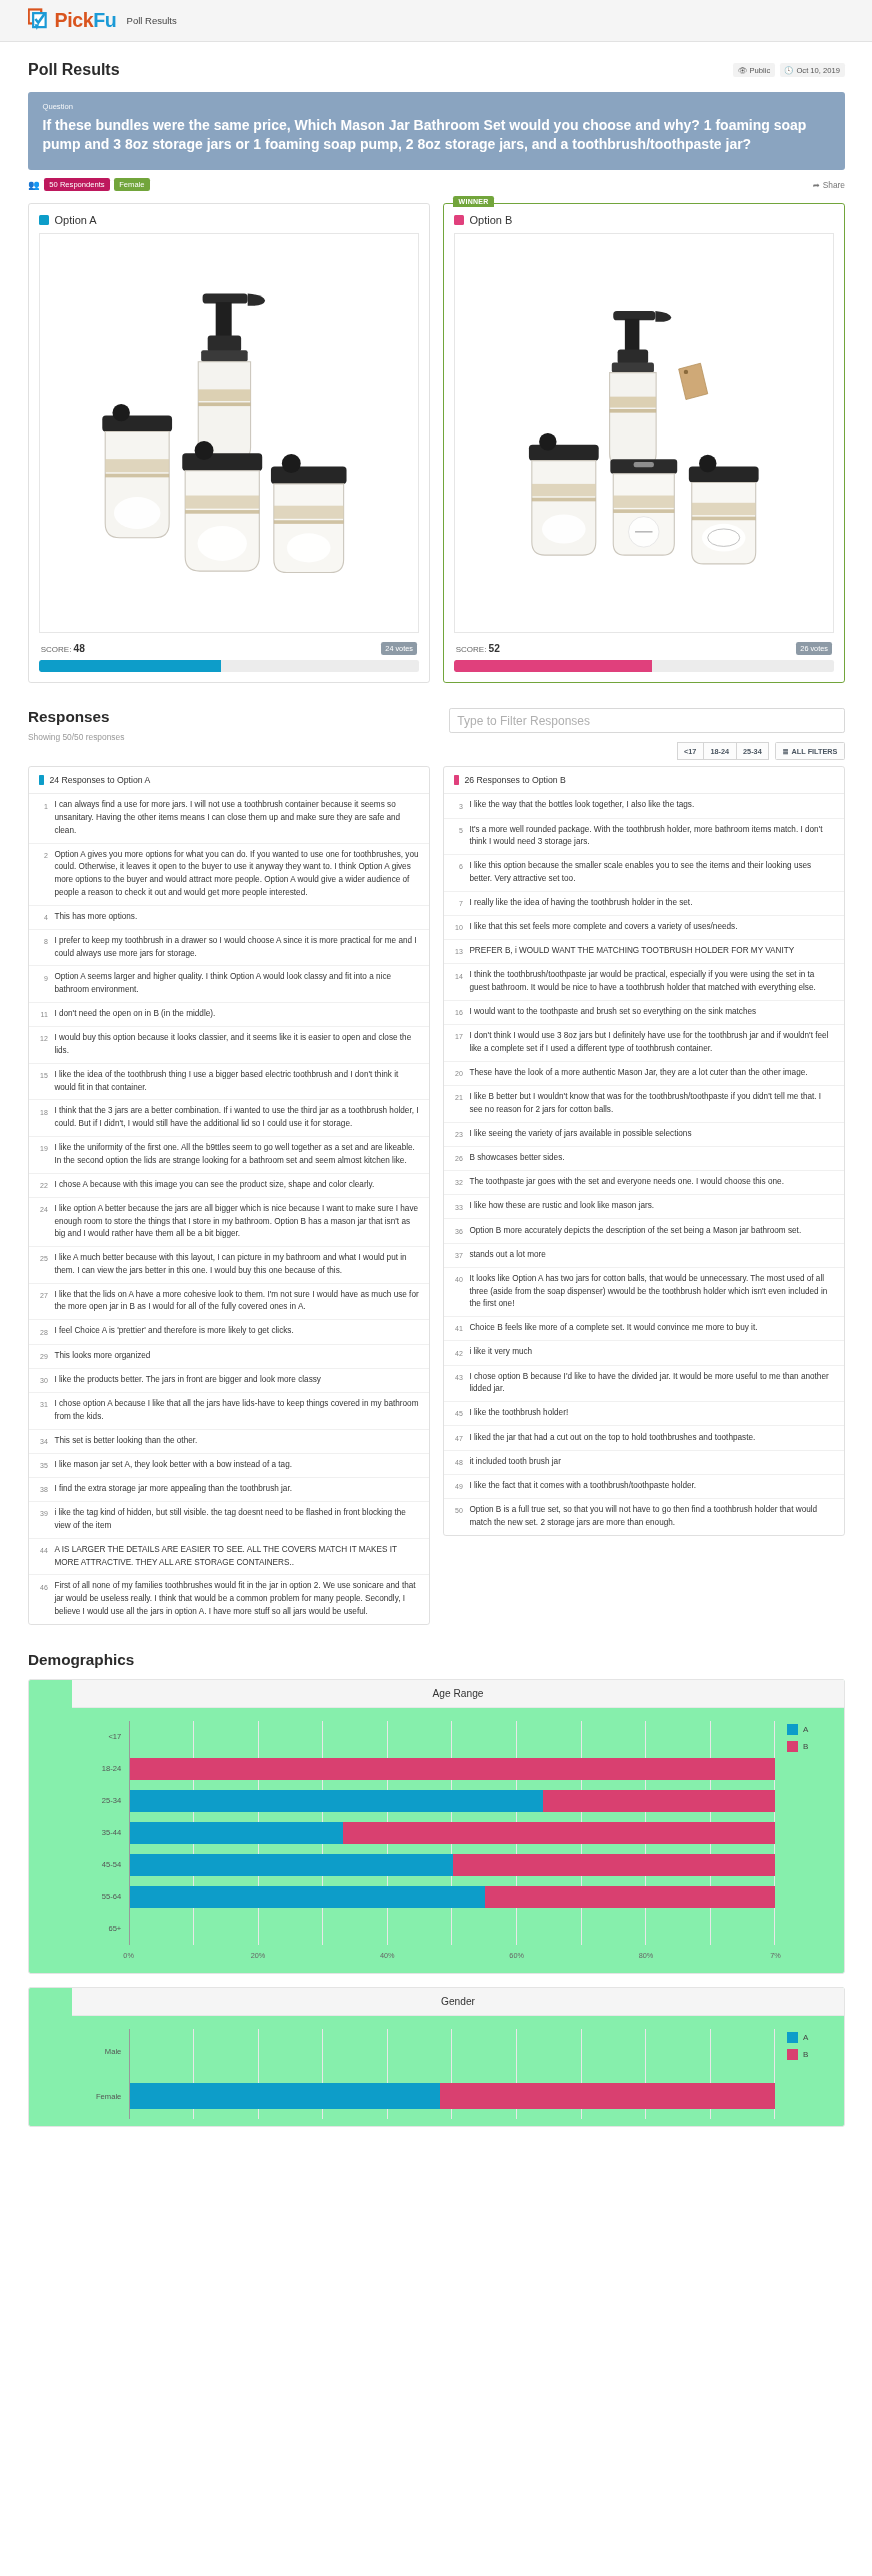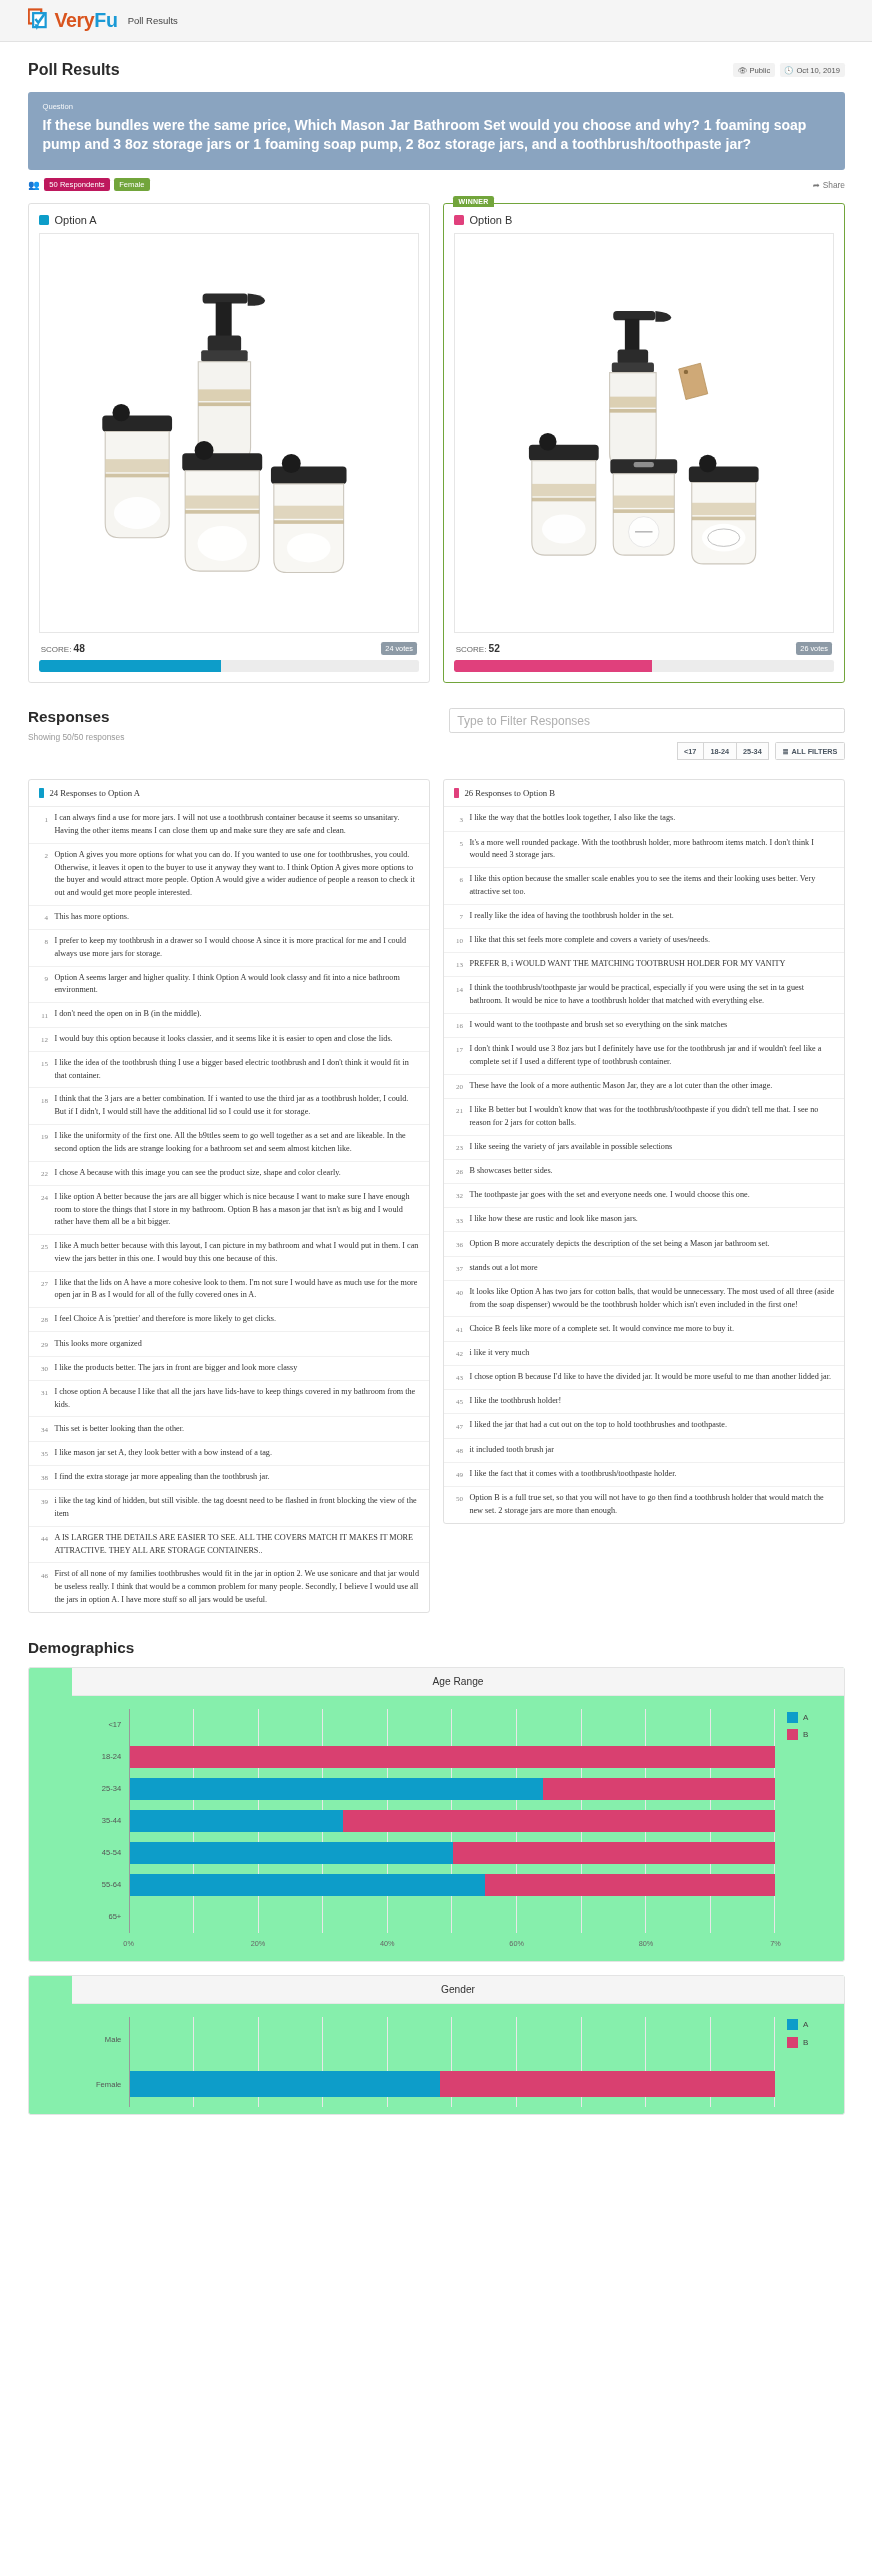--- a/index.html
+++ b/index.html
@@ -121,21 +121,21 @@
   .filter-btns { display: flex; gap: 5.8px; margin-top: 8.7px; }
   .btn-group { display: flex; }
   .btn {
     border: 0.7px solid #d5d5d5; background: #fcfcfc; font-size: 7.3px;
     font-weight: bold; color: #4a5560; padding: 3.6px 6.5px; cursor: pointer;
   }
   .btn-group .btn { border-right: none; }
   .btn-group .btn:last-child { border-right: 0.7px solid #d5d5d5; }
   .btn-all { border-radius: 1.5px; display: flex; align-items: center; gap: 2.9px; }
 
-  .resp-columns { display: flex; gap: 13px; margin-top: 19px; font-family: Liberation Serif, serif; }
+  .resp-columns { display: flex; gap: 13px; margin-top: 6px; }
   .resp-col {
     flex: 1; border: 0.7px solid #e0e0e0; border-radius: 2.9px; background: #fff;
     align-self: flex-start;
   }
   .resp-col-head {
     display: flex; align-items: center; gap: 5.1px;
     padding: 8px 9.5px; font-size: 8.7px; color: #333;
     border-bottom: 0.7px solid #ececec;
   }
   .swatch-sm { width: 5.8px; height: 10.2px; border-radius: 0.7px; }
@@ -205,21 +205,21 @@
 <div class="navbar">
   <div class="logo">
     <span class="logo-mark">
       <svg width="25" height="25" viewBox="0 0 34 34">
         <rect x="1" y="2" width="17" height="19" fill="none" stroke="#d9541e" stroke-width="3"></rect>
         <rect x="7" y="7" width="17" height="19" fill="#fff" stroke="#1b9ad6" stroke-width="3"></rect>
         <path d="M10 15 l4 5 l9 -13" fill="none" stroke="#1b9ad6" stroke-width="3.5"></path>
         <path d="M9 22 l3 8 l3 -8 z" fill="#1b9ad6"></path>
       </svg>
     </span>
-    <span class="logo-text"><span class="pick">Very</span><span class="fu">Fu</span></span>
+    <span class="logo-text"><span class="pick">Pick</span><span class="fu">Fu</span></span>
   </div>
   <span class="nav-title">Poll Results</span>
 </div>
 
 <div class="page">
 
   <div class="page-head">
     <div class="page-title">Poll Results</div>
     <div class="meta">
       <span class="meta-badge">

